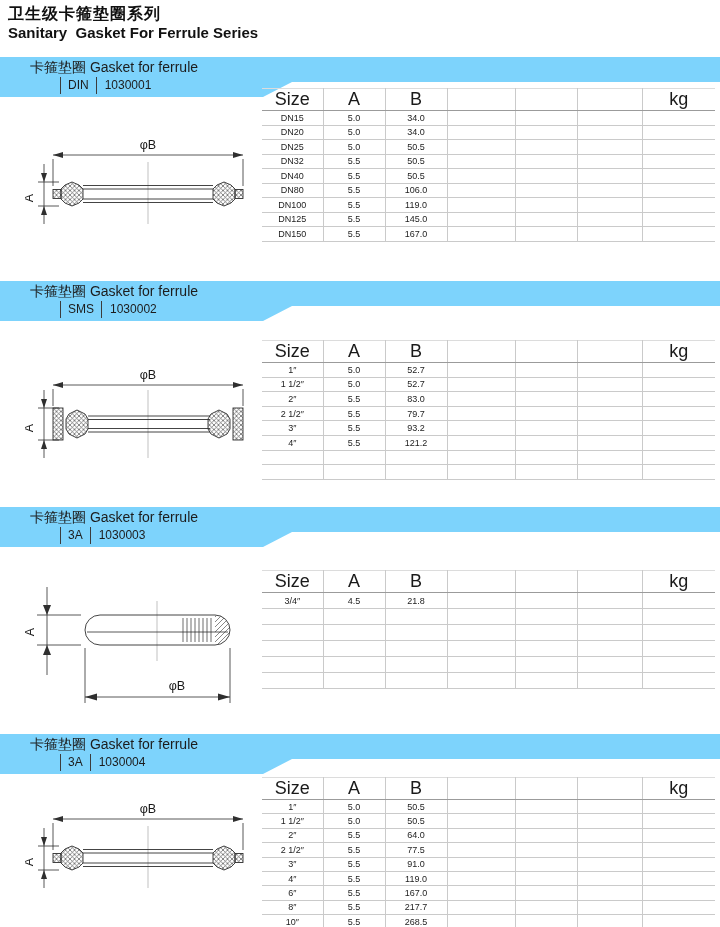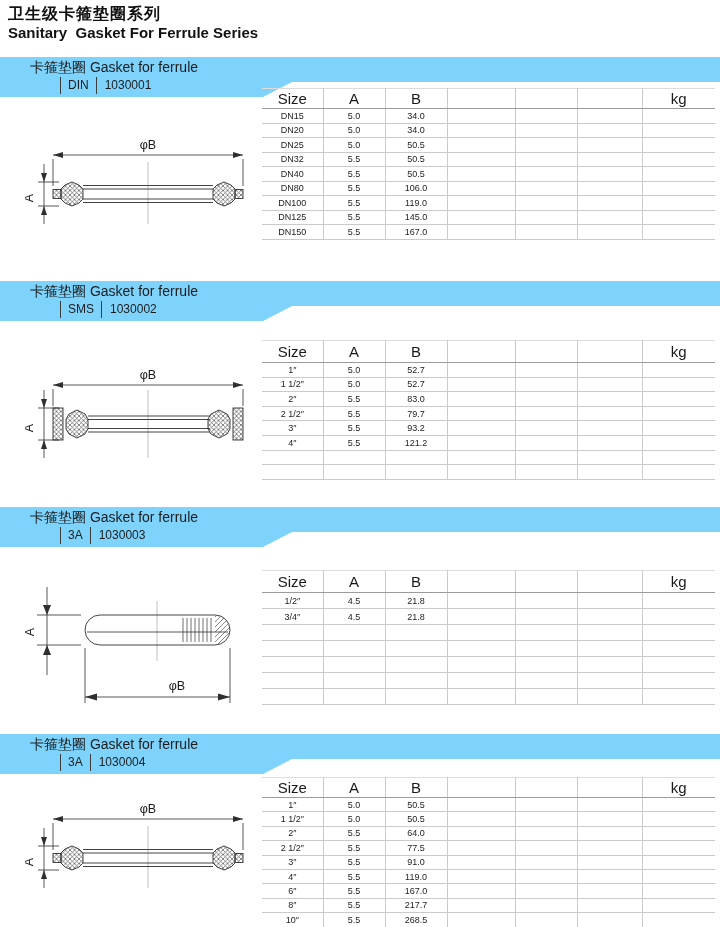--- a/index.html
+++ b/index.html
@@ -17,21 +17,21 @@
   .banner-l2 { position:absolute; left:30px; top:20px; font-size:12px; color:#1c1c1c; }
   .std { display:inline-block; border-left:1px solid #3c3c3c; border-right:1px solid #3c3c3c;
     padding:1px 7px 2px 7px;margin-left:30px; }
   .code { margin-left:8px; }
 
   .drawing { position:absolute; }
   .drawing text { font-family:"Liberation Sans","DejaVu Sans",sans-serif; font-size:12.5px; fill:#161616; }
 
   .spec-table { position:absolute; left:262px; width:453px; }
   .spec-table table { width:453px; border-collapse:collapse; table-layout:fixed; }
-  .spec-table th { height:var(--hh,20px); font-size:15px; font-weight:400; text-align:center;
+  .spec-table th { height:var(--hh,20px); font-size:18px; font-weight:400; text-align:center;
     color:#1a1a1a; border-top:1px solid #dcdcdc; border-bottom:1.5px solid #9b9b9b; padding:0; }
   .spec-table td { height:var(--rh,15px); font-size:9px; text-align:center; color:#1c1c1c;
     border-bottom:1px solid #cacaca; padding:0; overflow:hidden; white-space:nowrap; }
   .spec-table th:not(:last-child), .spec-table td:not(:last-child) { border-right:1px solid #cacaca; }
 </style>
 </head>
 <body>
 
 <div class="abs title-zh">卫生级卡箍垫圈系列</div>
 <div class="abs title-en">Sanitary  Gasket For Ferrule Series</div>
@@ -384,29 +384,20 @@
             <th>A</th>
             <th>B</th>
             <th></th>
             <th></th>
             <th></th>
             <th>kg</th>
           </tr>
         </thead>
         <tbody>
           <tr>
-            <td>1/2″</td>
-            <td>4.5</td>
-            <td>21.8</td>
-            <td></td>
-            <td></td>
-            <td></td>
-            <td></td>
-          </tr>
-          <tr>
             <td>3/4″</td>
             <td>4.5</td>
             <td>21.8</td>
             <td></td>
             <td></td>
             <td></td>
             <td></td>
           </tr>
           <tr>
             <td></td>

